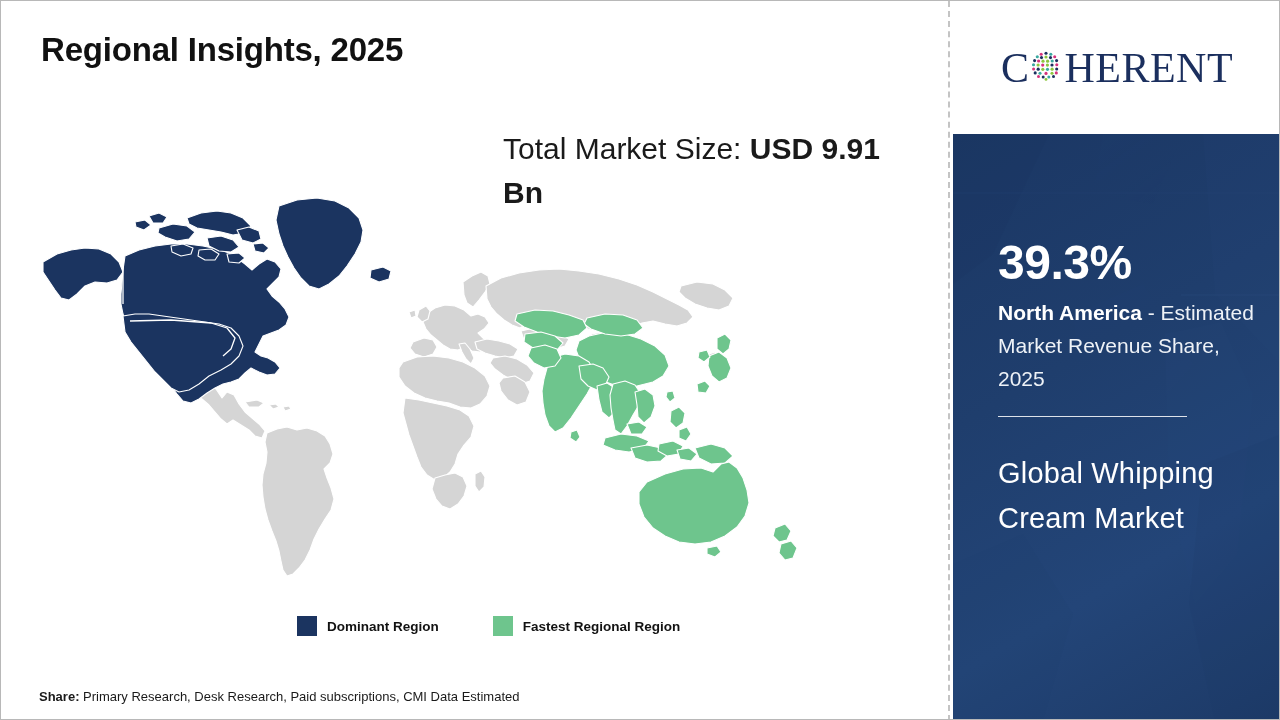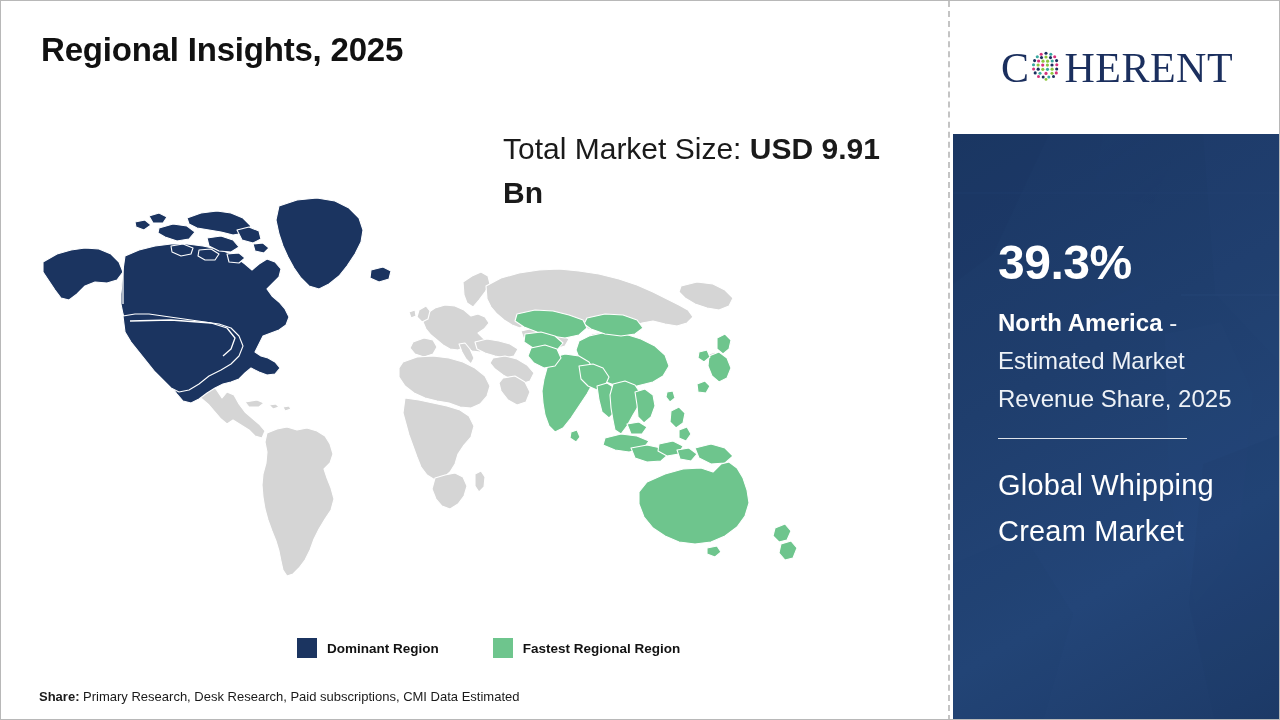--- a/index.html
+++ b/index.html
@@ -50,21 +50,21 @@
   #map-wrap {
     position: absolute;
     left: 30px; top: 185px;
     width: 810px; height: 430px;
   }
   #map-wrap svg { display: block; width: 100%; height: 100%; }
 
   
   #legend {
     position: absolute;
-    left: 296px; top: 637px;
+    left: 296px; top: 615px;
     display: flex;
     align-items: flex-end;
     gap: 54px;
   }
   .legend-item {
     display: flex;
     align-items: center;
     gap: 10px;
   }
   .legend-swatch {
@@ -156,36 +156,36 @@
     width: 262px;
   }
   #share-pct {
     font-size: 48px;
     font-weight: bold;
     color: #ffffff;
     line-height: 1.0;
     letter-spacing: -0.5px;
   }
   #share-desc {
-    margin-top: 17px;
-    font-size: 24px;
+    margin-top: 9px;
+    font-size: 21px;
     color: #eef2f7;
     line-height: 1.58;
   }
   #share-desc .region { font-weight: bold; color: #ffffff; }
 
   #info-hr {
     margin-top: 20px;
     width: 189px; height: 1px;
     background: #ffffff;
     opacity: 0.85;
   }
 
   #market-name {
-    margin-top: 24px;
+    margin-top: 34px;
     font-size: 29px;
     font-weight: 300;
     color: #ffffff;
     line-height: 1.58;
     letter-spacing: 0.2px;
   }
 </style>
 </head>
 <body>
 

